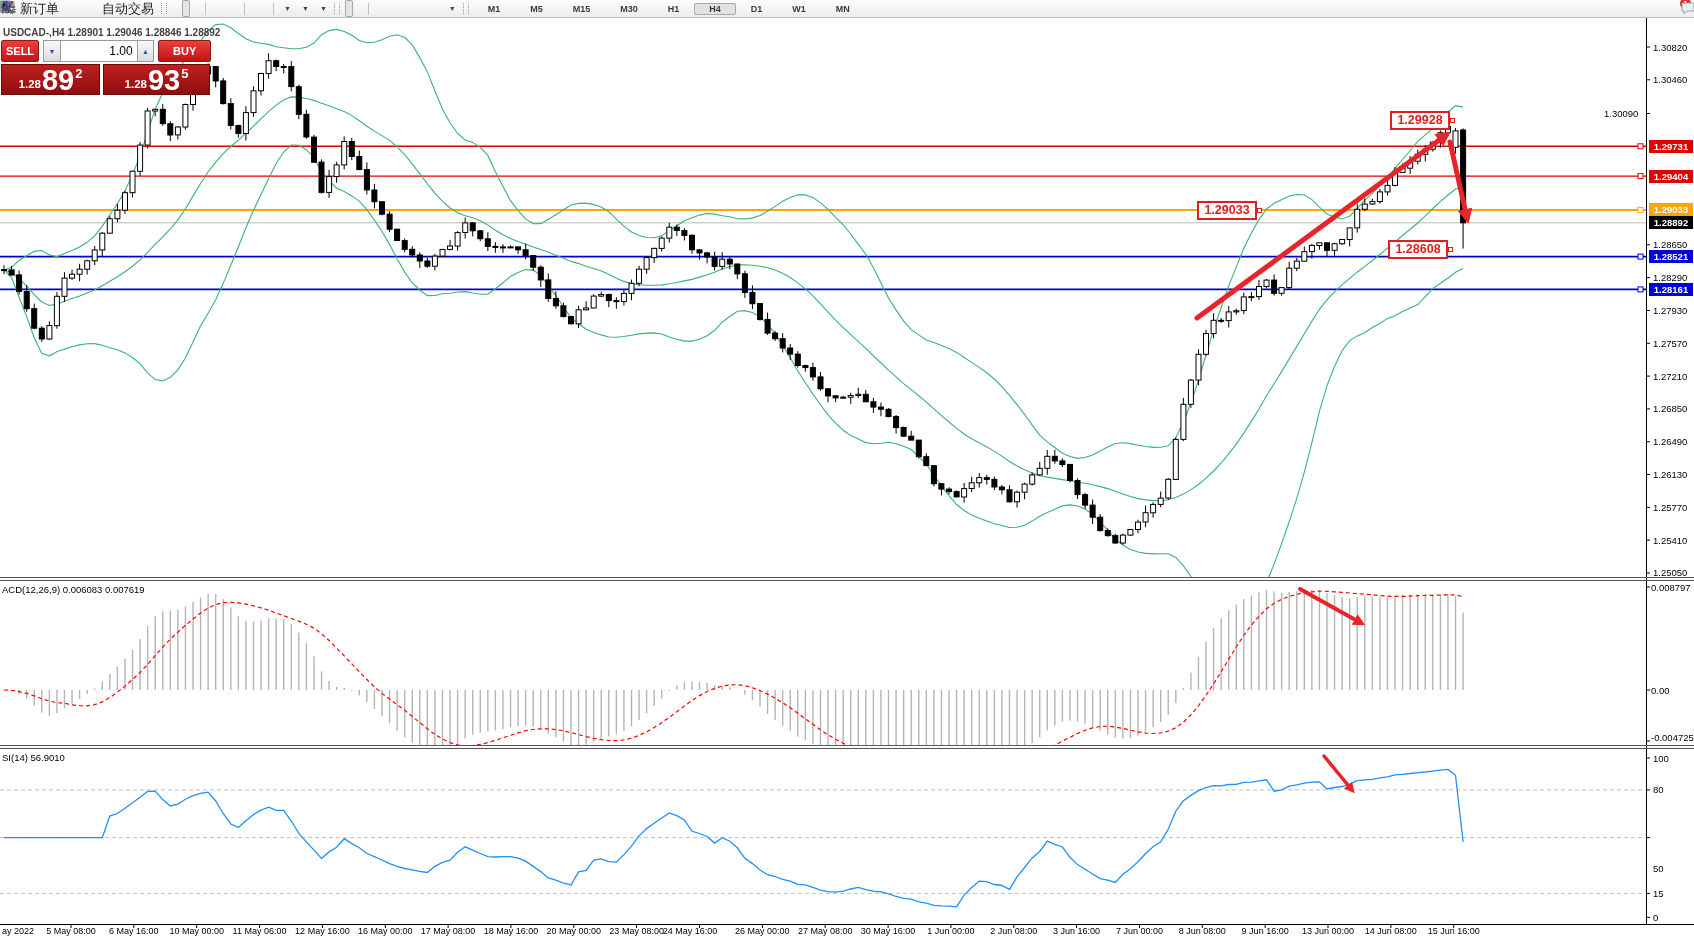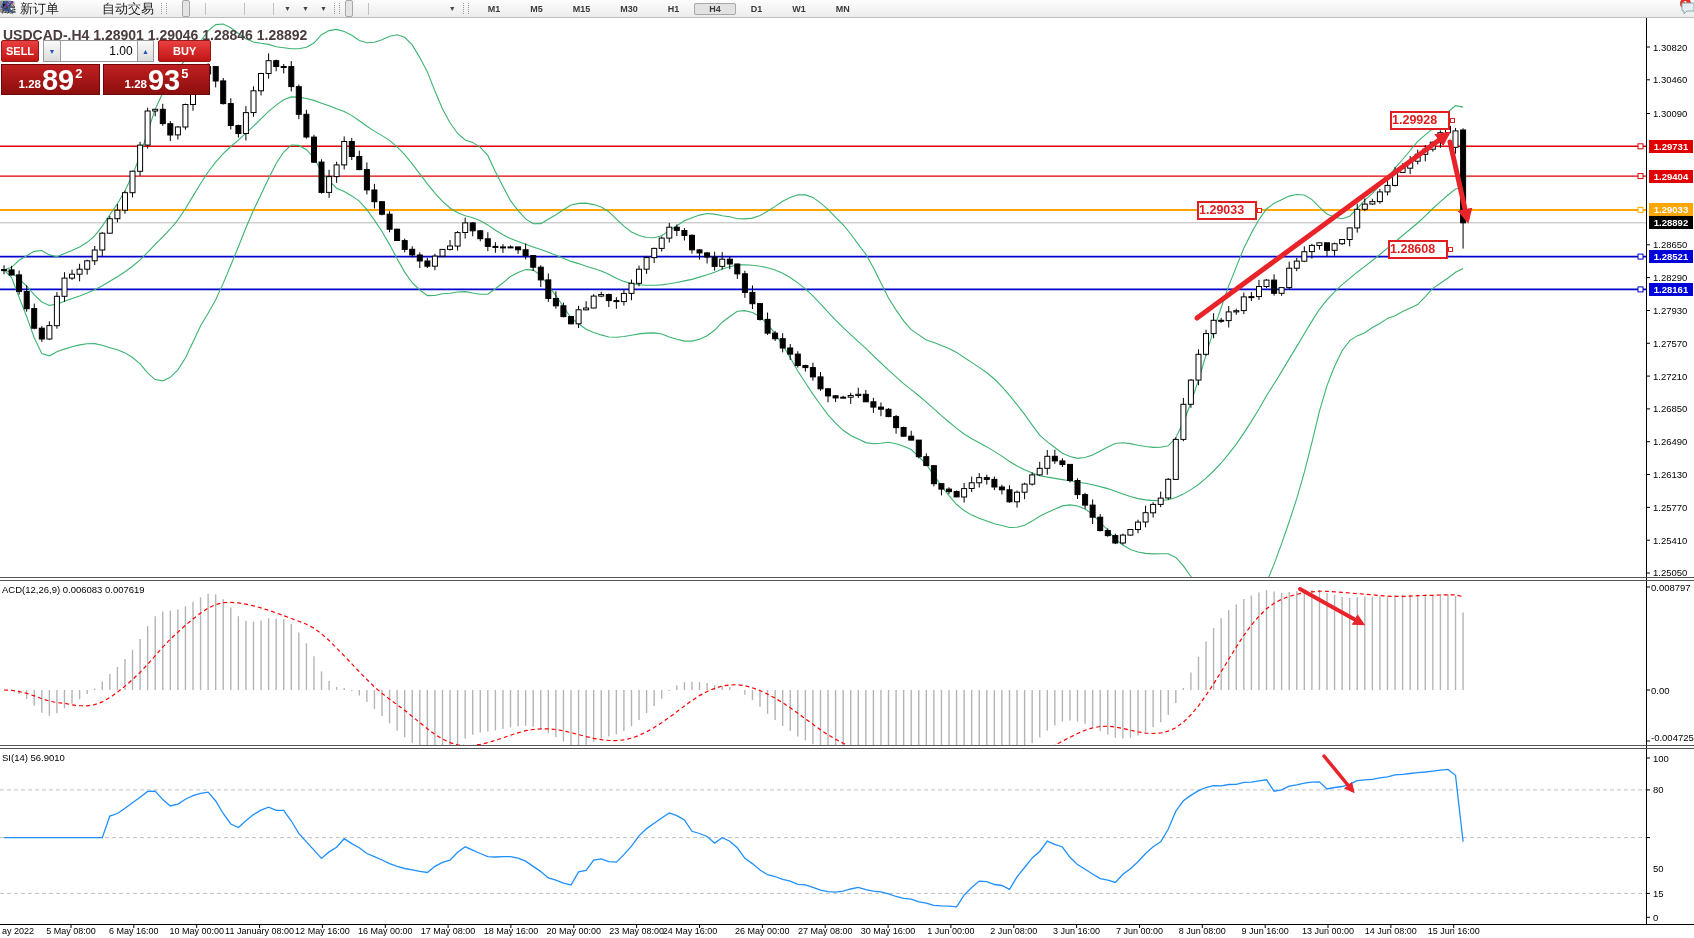--- a/index.html
+++ b/index.html
@@ -15,21 +15,21 @@
   .tb-btn.active{background:#e4e4e4;border:1px solid #a8a8a8;border-radius:2px;}
   .tb-caret{font-size:7px;color:#444;margin-left:1px;}
   .tb-label{margin-left:3px;font-size:13px;}
   .tf{font-weight:bold;font-size:9px;color:#3a3a3a;padding:0 14px;height:14px;line-height:14px;border:1px solid transparent;}
   .tf.active{background:#e2e2e2;border:1px solid #a8a8a8;border-radius:2px;margin-top:29px;}
   #tb-right{margin-left:auto;display:flex;align-items:center;margin-right:6px;}
   .badge{position:absolute;top:-3px;right:-5px;background:#e23028;color:#fff;border-radius:50%;
     width:11px;height:11px;font-size:8px;font-weight:bold;text-align:center;line-height:11px;}
   
   .panel-label{position:absolute;z-index:6;font-size:9.5px;color:#000;}
-  #chart-title{position:absolute;left:3px;top:27px;z-index:6;font-size:14px;font-weight:bold;color:#4a3c3c;}
+  #chart-title{position:absolute;left:3px;top:27px;z-index:6;font-size:10px;font-weight:bold;color:#4a3c3c;}
   
   #trade-panel{position:absolute;left:1px;top:40px;width:210px;z-index:8;}
   .tp-row1{display:flex;align-items:stretch;height:22px;}
   .tp-btn{background:linear-gradient(#ea4040,#c21414);border:1px solid #8f1a1a;border-radius:2px;
     color:#fff;font-weight:bold;font-size:11px;display:flex;align-items:center;justify-content:center;}
   #sell-btn{width:37px;}
   #buy-btn{width:52px;margin-left:4px;}
   .spin-btn{width:16px;background:linear-gradient(#fafafa,#dcdcdc);border:1px solid #9a9a9a;
     color:#2255bb;font-size:7px;display:flex;align-items:center;justify-content:center;}
   #volume-input{width:72px;border:1px solid #9a9a9a;border-left:none;border-right:none;
@@ -42,21 +42,21 @@
   .tp-prefix{font-size:11.5px;font-weight:bold;margin-bottom:3px;}
   .tp-big{font-size:29px;font-weight:bold;line-height:26px;margin:0 1px;}
   .tp-sup{font-size:13px;font-weight:bold;margin-bottom:12px;}
   
   #overlay{position:absolute;left:0;top:0;width:1694px;height:708px;z-index:5;pointer-events:none;}
   .tick-label{position:absolute;font-size:9.5px;color:#000;white-space:nowrap;}
   .axis-box{position:absolute;left:1649px;width:44px;height:13px;color:#fff;font-size:9.5px;font-weight:bold;
     text-align:center;line-height:13px;white-space:nowrap;}
   .time-label{position:absolute;top:926px;font-size:9px;color:#000;white-space:nowrap;transform:translateX(-50%);}
   .ann-box{position:absolute;width:56px;border:2px solid #e02020;background:#fff;color:#e02020;
-    font-size:12.5px;font-weight:bold;line-height:15px;height:15px;}
+    font-size:12.5px;font-weight:bold;text-align:center;line-height:15px;height:15px;}
   .handle-sq{position:absolute;width:5px;height:5px;background:#fff;box-sizing:border-box;}
 </style>
 </head>
 <body>
 
 <div id="screen">
 
   <div id="toolbar">
     <span class="tb-handle"></span>
     <span class="tb-btn">
@@ -953,21 +953,21 @@
         <span class="tp-prefix">1.28</span>
         <span class="tp-big">93</span>
         <span class="tp-sup">5</span>
       </div>
     </div>
   </div>
 
   <div id="overlay">
       <div class="tick-label" style="left: 1653px; top: 41.5px;">1.30820</div>
       <div class="tick-label" style="left: 1653px; top: 74.3176px;">1.30460</div>
-      <div class="tick-label" style="left: 1653px; top: 108.047px;">1.30090</div>
+      <div class="tick-label" style="left: 1604px; top: 108.047px;">1.30090</div>
       <div class="tick-label" style="left: 1653px; top: 239.317px;">1.28650</div>
       <div class="tick-label" style="left: 1653px; top: 272.135px;">1.28290</div>
       <div class="tick-label" style="left: 1653px; top: 304.952px;">1.27930</div>
       <div class="tick-label" style="left: 1653px; top: 337.77px;">1.27570</div>
       <div class="tick-label" style="left: 1653px; top: 370.588px;">1.27210</div>
       <div class="tick-label" style="left: 1653px; top: 403.405px;">1.26850</div>
       <div class="tick-label" style="left: 1653px; top: 436.223px;">1.26490</div>
       <div class="tick-label" style="left: 1653px; top: 469.04px;">1.26130</div>
       <div class="tick-label" style="left: 1653px; top: 501.858px;">1.25770</div>
       <div class="tick-label" style="left: 1653px; top: 534.676px;">1.25410</div>
@@ -983,21 +983,21 @@
       <div class="tick-label" style="left: 1651px; top: 732px;">-0.004725</div>
       <div class="tick-label" style="left: 1653px; top: 752.5px;">100</div>
       <div class="tick-label" style="left: 1653px; top: 784.36px;">80</div>
       <div class="tick-label" style="left: 1653px; top: 832.15px; margin-top: 31px;">50</div>
       <div class="tick-label" style="left: 1653px; top: 887.905px;">15</div>
       <div class="tick-label" style="left: 1653px; top: 911.8px;">0</div>
       <div class="tick-label" style="left: 2px; top: 926px; font-size: 9px;">ay 2022</div>
       <div class="time-label" style="left: 71px;">5 May 08:00</div>
       <div class="time-label" style="left: 133.85px;">6 May 16:00</div>
       <div class="time-label" style="left: 196.7px;">10 May 00:00</div>
-      <div class="time-label" style="left: 259.55px;">11 January 08:00</div>
+      <div class="time-label" style="left: 259.55px;">11 May 06:00</div>
       <div class="time-label" style="left: 322.4px;">12 May 16:00</div>
       <div class="time-label" style="left: 385.25px;">16 May 00:00</div>
       <div class="time-label" style="left: 448.1px;">17 May 08:00</div>
       <div class="time-label" style="left: 510.95px;">18 May 16:00</div>
       <div class="time-label" style="left: 573.8px;">20 May 00:00</div>
       <div class="time-label" style="left: 636.65px;">23 May 08:00</div>
       <div class="time-label" style="left: 690px;">24 May 16:00</div>
       <div class="time-label" style="left: 762.35px;">26 May 00:00</div>
       <div class="time-label" style="left: 825.2px;">27 May 08:00</div>
       <div class="time-label" style="left: 888.05px;">30 May 16:00</div>

